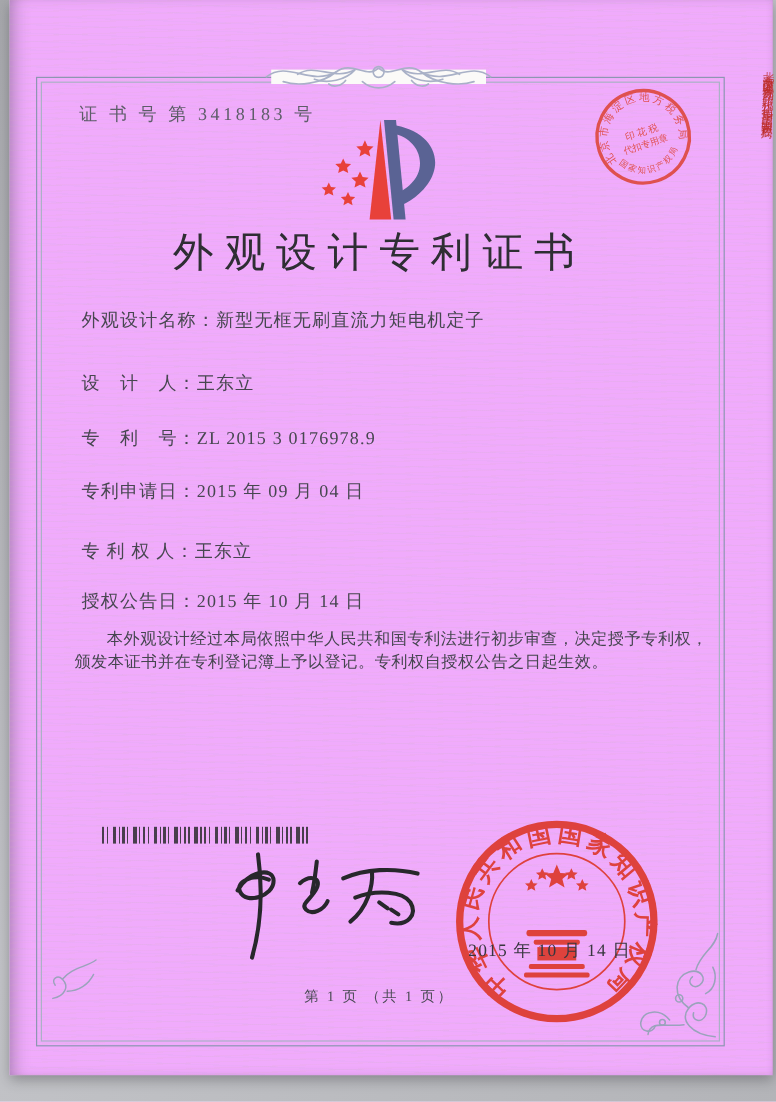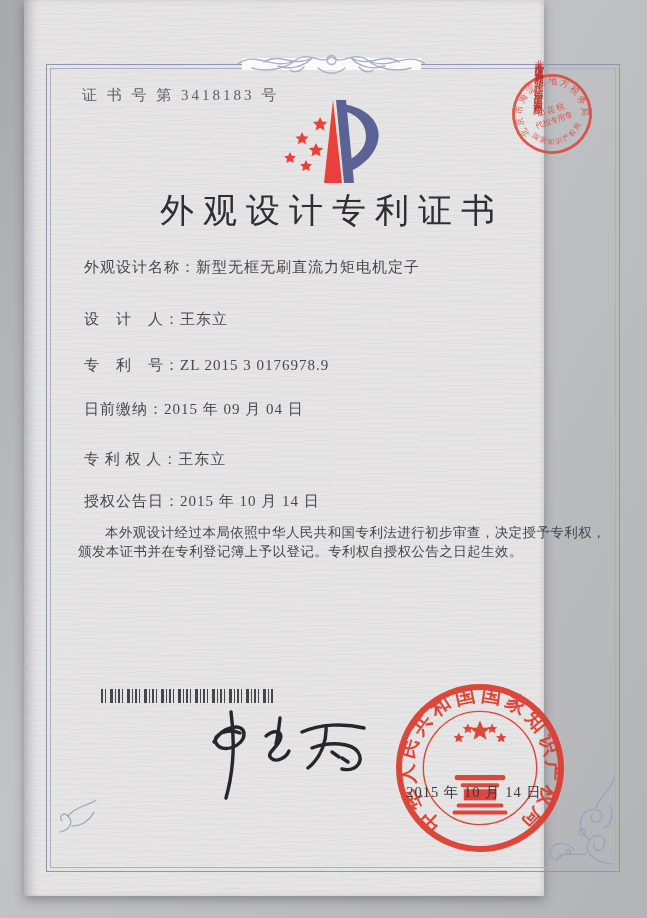--- a/index.html
+++ b/index.html
@@ -3,22 +3,22 @@
 <meta charset="utf-8">
 <style>
   html,body{margin:0;padding:0;}
   body{
     width:647px;height:918px;
     background:linear-gradient(120deg,#a7a8ac,#c2c3c7 40%,#b3b4b8);
     font-family:"Liberation Serif","DejaVu Serif",serif;
     position:relative;overflow:hidden;
   }
   .paper{
-    position:absolute;left:24px;top:0;width:520px;height:896px;
-    background:#e5e5e5;
+    position:absolute;left:8px;top:0;width:636px;height:896px;
+    background:#f0abfc;
     box-shadow:inset 10px 0 14px -8px rgba(60,60,70,.45),
                inset -3px 0 6px -4px rgba(60,60,70,.25),
                0 4px 10px rgba(40,40,45,.35);
   }
   .guilloche{
     position:absolute;inset:0;pointer-events:none;
     background:
       repeating-linear-gradient(178deg, rgba(214,176,176,.10) 0 1px, transparent 1px 5px),
       repeating-linear-gradient(2deg, rgba(170,176,200,.07) 0 1px, transparent 1px 7px);
   }
@@ -149,21 +149,21 @@
     <div class="field" style="top:258px;">
       <span class="lbl">外观设计名称：</span><span>新型无框无刷直流力矩电机定子</span>
     </div>
     <div class="field" style="top:310px;">
       <span class="lbl">设　计　人：</span><span>王东立</span>
     </div>
     <div class="field" style="top:356px;">
       <span class="lbl">专　利　号：</span><span>ZL 2015 3 0176978.9</span>
     </div>
     <div class="field" style="top:400px;">
-      <span class="lbl">日前缴纳：</span><span>2015 年 09 月 04 日</span>
+      <span class="lbl">专利申请日：</span><span>2015 年 09 月 04 日</span>
     </div>
     <div class="field" style="top:450px;">
       <span class="lbl">专 利 权 人：</span><span>王东立</span>
     </div>
     <div class="field" style="top:492px;">
       <span class="lbl">授权公告日：</span><span>2015 年 10 月 14 日</span>
     </div>
   </div>
 
   <div class="paras">
@@ -226,13 +226,14 @@
     <text x="60" y="58" text-anchor="middle" font-size="11.5" fill="#dd4538">印 花 税</text>
     <text x="60" y="73" text-anchor="middle" font-size="11" fill="#dd4538">代扣专用章</text>
   </svg>
 
   <div class="edge-stamp">
     <span>北京市海淀区地方税务局</span>
     <span>印花税 代扣专用章</span>
     <span>国家知识产权局</span>
   </div>
 
+  <div class="footer">第 1 页 （共 1 页）</div>
 </div>
 
 </body></html>

